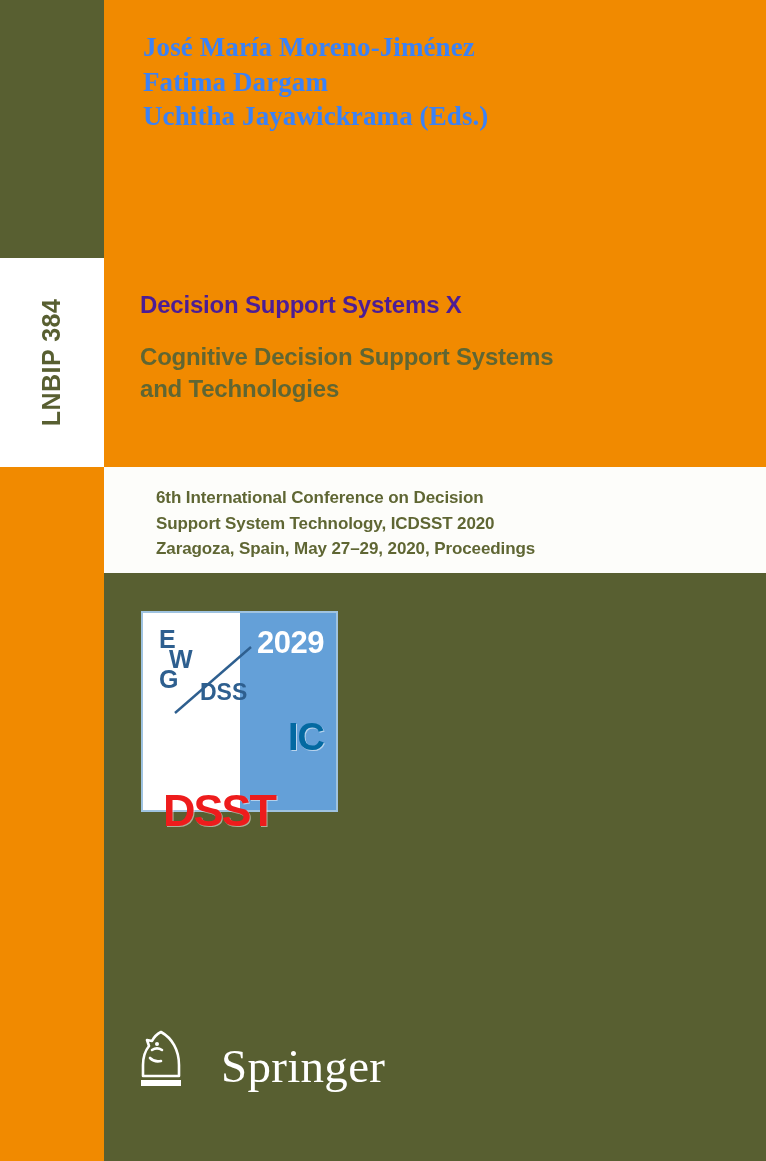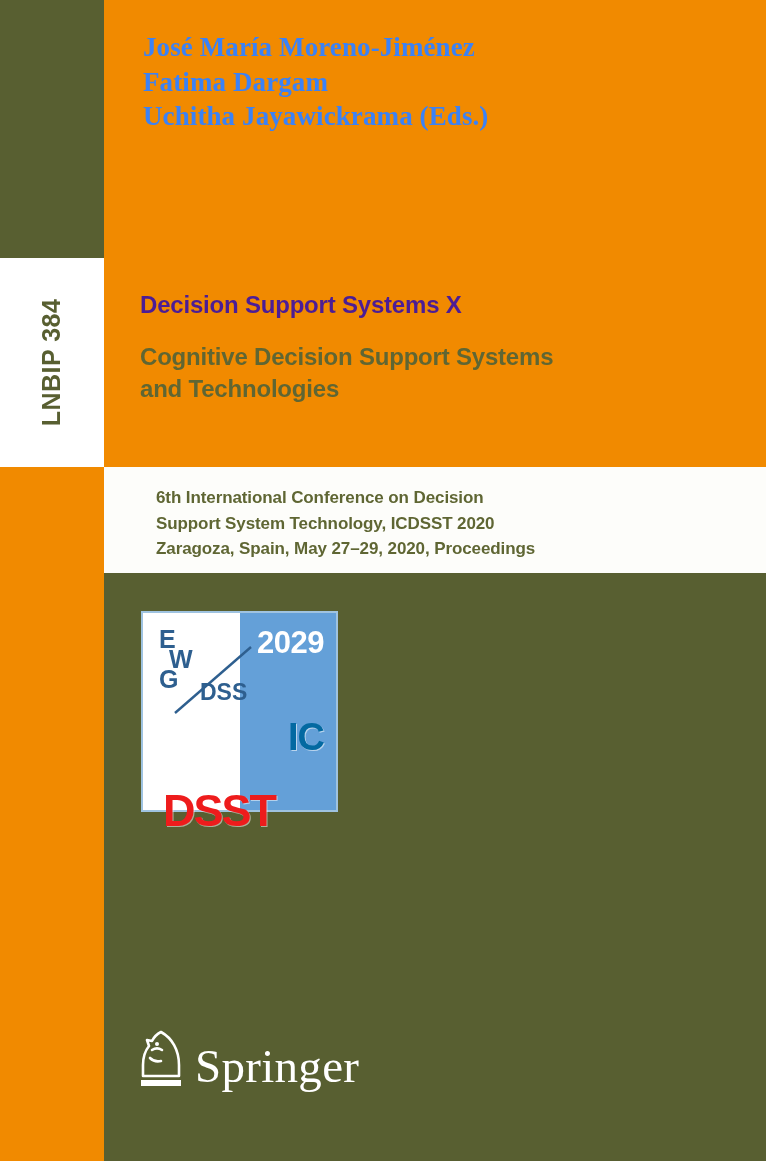--- a/index.html
+++ b/index.html
@@ -225,21 +225,21 @@
     margin-top: 32px;
   }
 
   
   .springer {
     position: absolute;
     left: 137px;
     top: 1028px;
     display: flex;
     align-items: flex-end;
-    gap: 6px;
+    gap: 32px;
   }
   .springer-mark {
     width: 52px;
     height: 66px;
     position: relative;
   }
   .springer-mark svg { display: block; }
   .springer-word {
     font-family: "Liberation Serif", serif;
     font-size: 47px;

